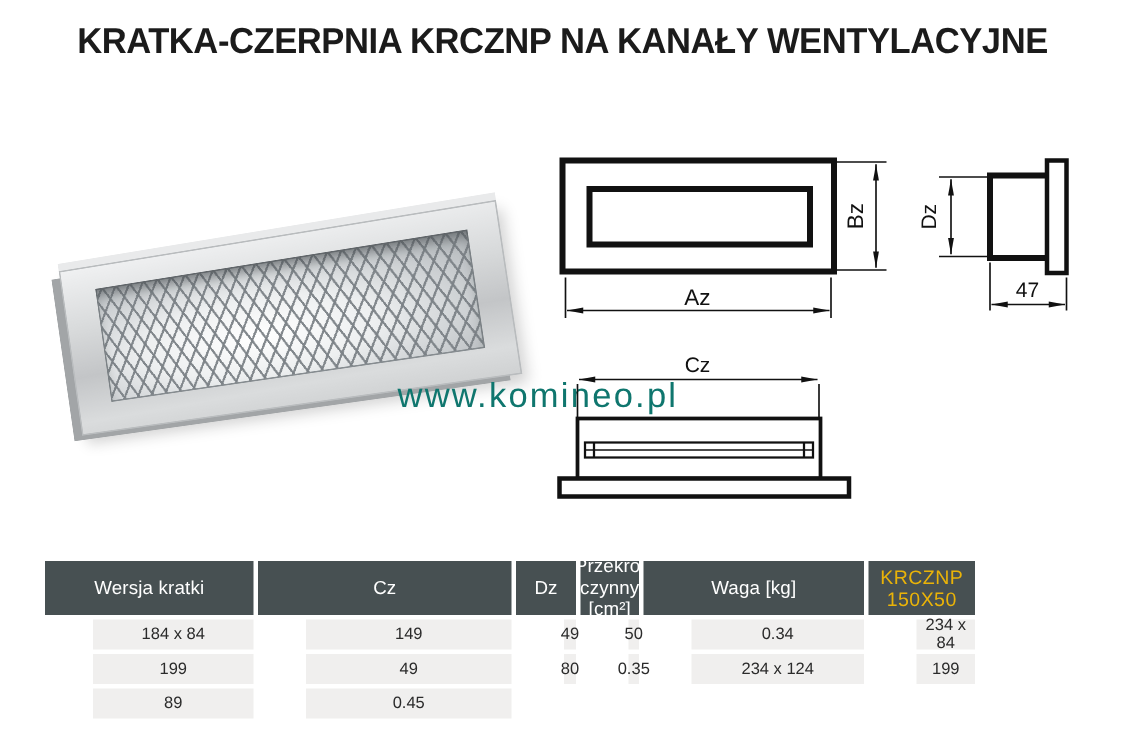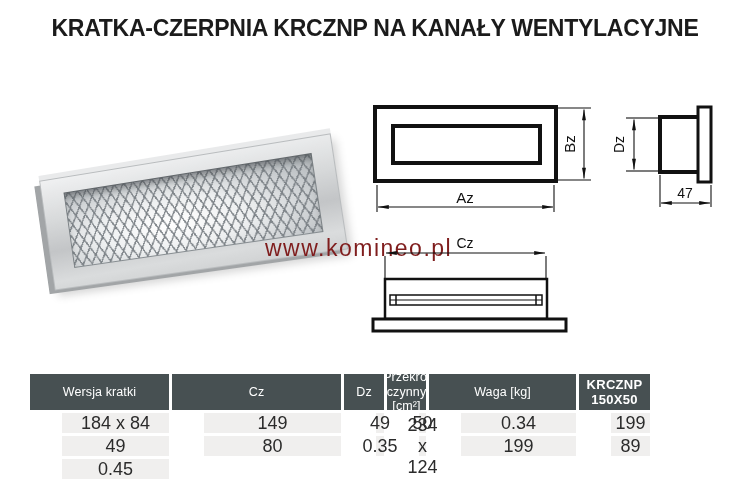--- a/index.html
+++ b/index.html
@@ -20,42 +20,42 @@
     box-shadow:-7px 4px 0 -1px #a2a5a7, 0 -5px 0 0 #e9eaeb, 3px 6px 9px rgba(0,0,0,0.18),
                inset 0 0 0 1px #b9bcbe;}
   .mesh{position:absolute;left:24px;right:21px;top:16px;bottom:20px;
     background:
       repeating-linear-gradient(60deg, rgba(124,130,135,0.95) 0 1.5px, rgba(255,255,255,0) 1.5px 8.5px),
       repeating-linear-gradient(-60deg, rgba(124,130,135,0.95) 0 1.5px, rgba(255,255,255,0) 1.5px 8.5px),
       radial-gradient(ellipse at 42% 62%, #ffffff 0%, #edeff0 38%, #c2c6c9 78%, #aeb3b6 100%);
     box-shadow:inset 0 7px 9px -3px rgba(55,60,64,0.6), inset 0 0 0 1px #878d91;}
 
   
-  .watermark{position:absolute;left:265px;top:235px;z-index:2;font-size:23px;
-             color:#7f1d1d;letter-spacing:1.5px;white-space:nowrap;}
+  .watermark{position:absolute;left:265px;top:250px;z-index:2;font-size:23px;
+             color:#0f766e;letter-spacing:1.5px;white-space:nowrap;}
 
   
   .drawings{position:absolute;left:355px;top:90px;z-index:3;}
   .drawings line,.drawings rect{stroke:#111;fill:none;}
   .drawings .thick{stroke-width:4;}
   .drawings .med{stroke-width:3;}
   .drawings .mid{stroke-width:2.5;}
   .drawings .slim{stroke-width:1.5;}
   .drawings .thin{stroke-width:1.1;}
   .drawings .wfill{fill:#ffffff;}
   .drawings text{fill:#111;font-family:"Liberation Sans",sans-serif;stroke:none;}
 
   
   .spec-table{position:absolute;left:30px;top:374px;z-index:3;background:#fff;
     display:grid;grid-template-columns:139px 169px 40px 39px 147px 71px;
     grid-template-rows:36px 20px 20px 20px;gap:3px;}
   .spec-table>div{display:flex;align-items:center;justify-content:center;text-align:center;}
   .th{background:#475052;color:#ffffff;font-size:12.5px;line-height:1.15;letter-spacing:0.1px;}
-  .td{background:#f0efee;color:#2b2b2b;font-size:18px;margin-left:32px;}
-  .td-dark{background:#475052;color:#ffffff;font-size:13px;letter-spacing:0.3px;font-weight:bold;}
+  .td{background:#f0efee;color:#2b2b2b;font-size:11px;margin-left:32px;}
+  .td-dark{background:#475052;color:#eab308;font-size:13px;letter-spacing:0.3px;}
 </style>
 </head>
 <body>
 
 <div class="page">
 
   <h1 class="title">KRATKA-CZERPNIA KRCZNP NA KANAŁY WENTYLACYJNE</h1>
 
   <div class="photo-wrap">
     <div class="grille">
@@ -123,20 +123,21 @@
     <div class="th">Przekrój czynny [cm²]</div>
     <div class="th">Waga [kg]</div>
 
     <div class="td-dark">KRCZNP 150X50</div>
     <div class="td">184 x 84</div>
     <div class="td">149</div>
     <div class="td">49</div>
     <div class="td">50</div>
     <div class="td">0.34</div>
 
+    <div class="td">234 x 84</div>
     <div class="td">199</div>
     <div class="td">49</div>
     <div class="td">80</div>
     <div class="td">0.35</div>
 
     <div class="td">234 x 124</div>
     <div class="td">199</div>
     <div class="td">89</div>
     <div class="td">0.45</div>
   </div>

